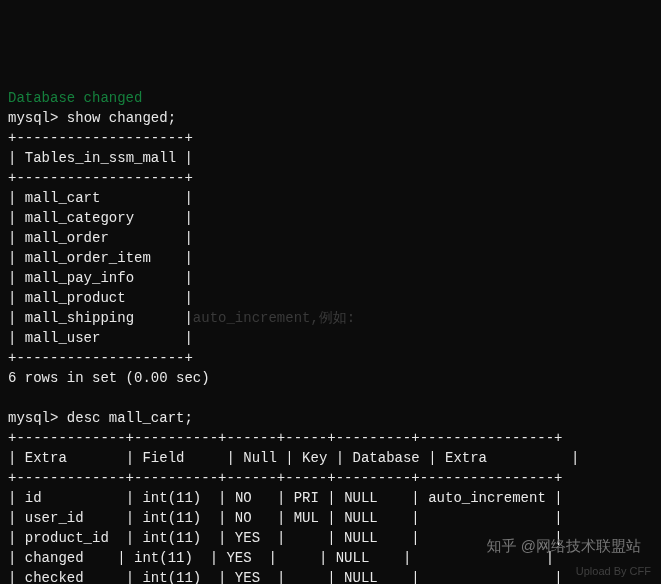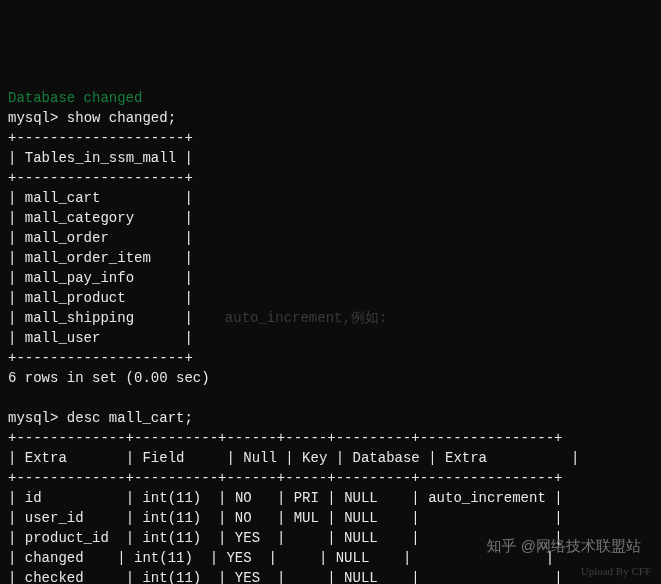--- a/index.html
+++ b/index.html
@@ -27,27 +27,26 @@
       color: #888;
       font-family: sans-serif;
       font-size: 15px;
       opacity: 0.85;
     }
     .watermark2 {
       position: absolute;
       bottom: 4px;
       right: 10px;
       color: #555;
-      font-family: Liberation Serif, serif;
+      font-family: Liberation Sans, sans-serif;
       font-size: 11px;
       opacity: 0.7;
     }
     .ghost {
       color: #3a3a3a;
-      margin-left: 32px;
     }
   </style>
 </head>
 <body>
 
 
 
 <span class="faded-top">Database changed</span>
 <span>mysql&gt;</span> <span>show changed;</span>
 <span>+--------------------+</span>

